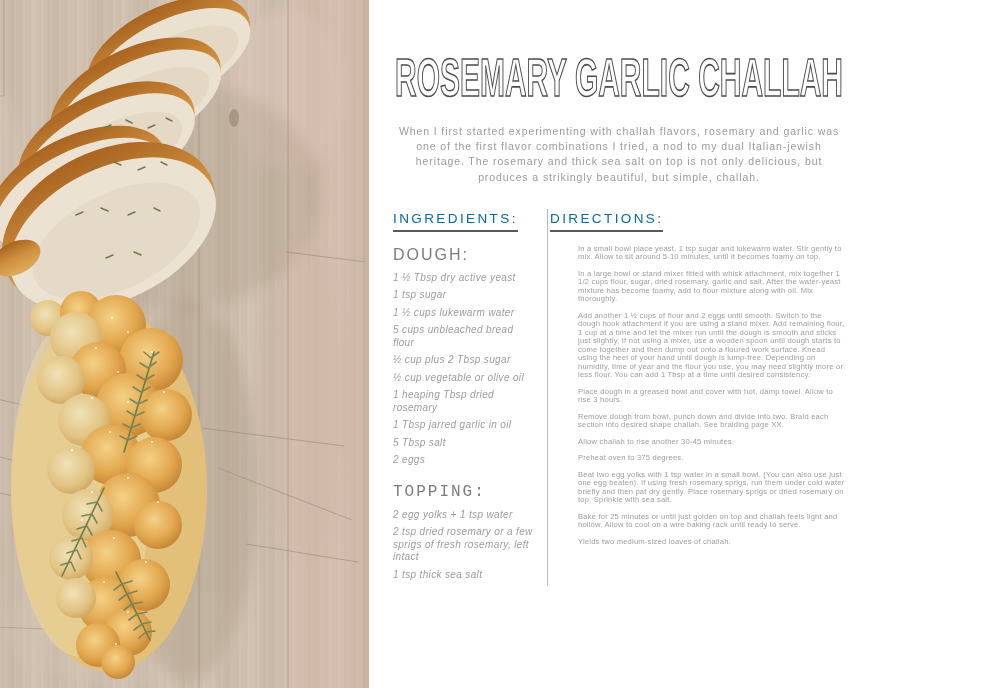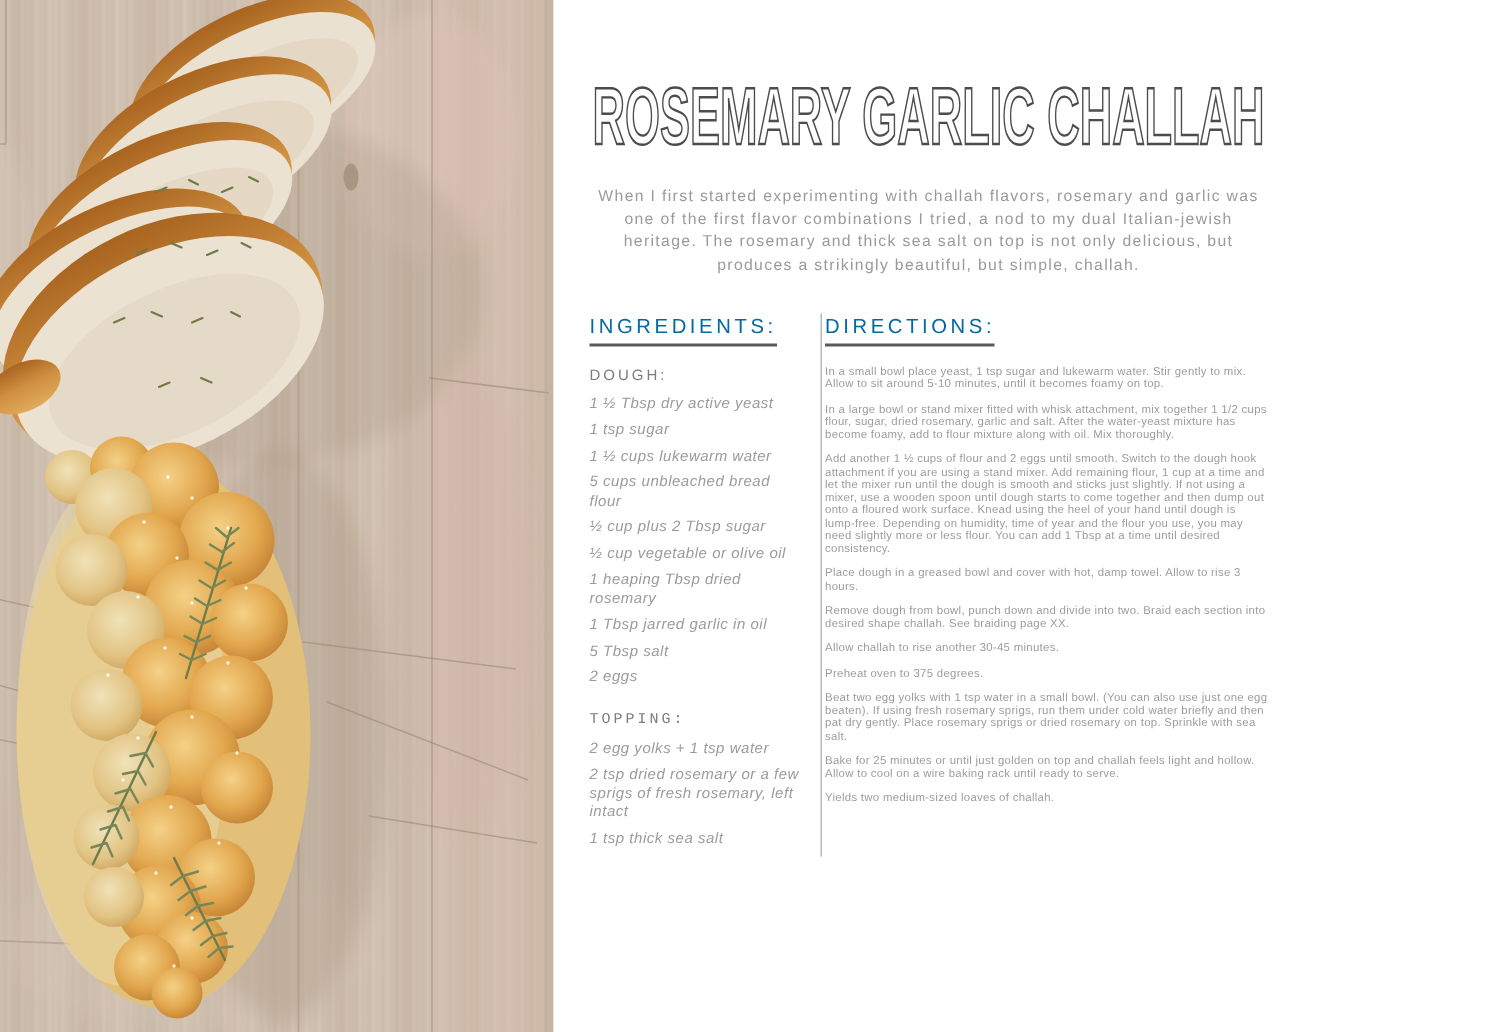--- a/index.html
+++ b/index.html
@@ -18,26 +18,26 @@
   .intro { width:452px; margin:20px auto 0; text-align:center;
            font-size:10.5px; line-height:1.45; letter-spacing:0.9px; color:#9a9a9a; }
 
   .cols { display:flex; margin-top:24px; }
   .col-ingredients { width:142px; flex:0 0 142px; }
   .col-directions { flex:1; margin-left:12px; border-left:1px solid #b9b9b9; padding-left:2px; }
 
   .sec-heading { display:inline-block; font-size:13.5px; letter-spacing:2.4px; color:#0369a1;
                  border-bottom:2px solid #5a5a5a; padding-bottom:4px; }
 
-  .sub-heading { font-size:10px; letter-spacing:2px; color:#7c7c7c; margin-top:14px; margin-bottom:8px; }
+  .sub-heading { font-size:16px; letter-spacing:2px; color:#7c7c7c; margin-top:14px; margin-bottom:8px; }
   .sub-heading.topping { margin-top:16px;font-family:Liberation Mono, monospace; }
 
   .ing-list p { font-size:10px; line-height:1.25; letter-spacing:0.35px; color:#9b9b9b; margin-bottom:5px;font-style:italic; }
 
-  .steps { margin-top:13px; }
+  .steps { margin-top:13px;margin-left:28px; }
   .steps p { font-size:7.6px; line-height:1.12; letter-spacing:0.2px; color:#9c9c9c; margin-bottom:8px; max-width:306px; }
 </style>
 </head>
 <body>
 
 <div class="spread">
 
   <div class="photo">
     <svg width="503" height="688" viewBox="0 0 503 688">
       <defs>

